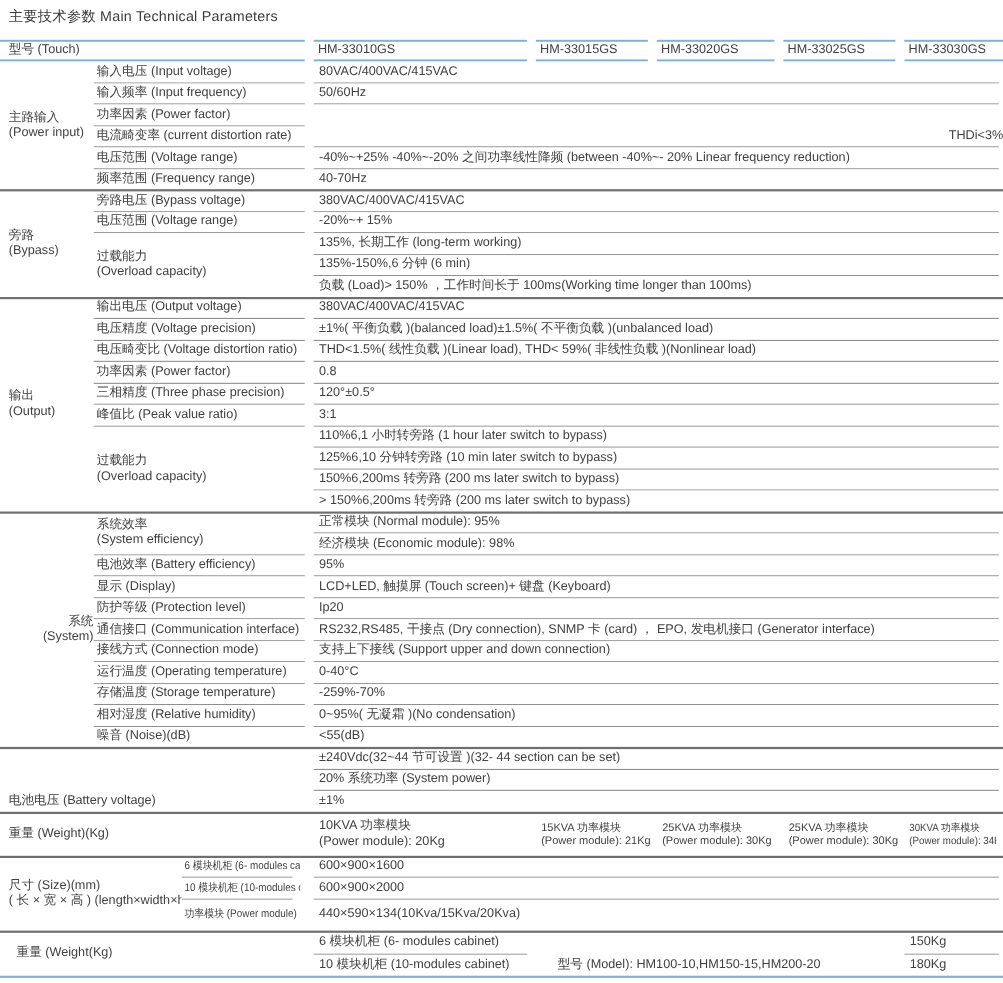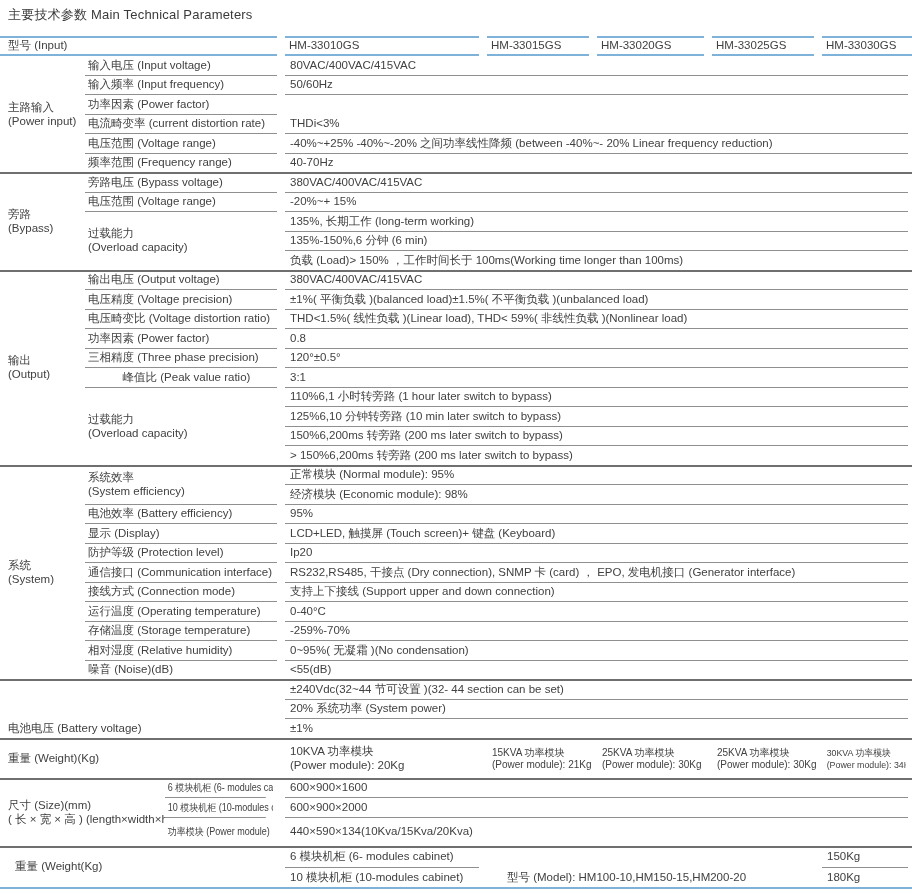--- a/index.html
+++ b/index.html
@@ -26,38 +26,38 @@
   .toEdge.blue::before,.toEdge.blue::after{right:0;}
   .sep{position:absolute;left:0;width:912px;height:2px;background:#6f6f6f;}
   .blueline{position:absolute;left:0;width:912px;height:2px;background:#7fb2d8;}
   .line{display:block;}
 </style>
 </head>
 <body>
 
 <div class="title">主要技术参数 Main Technical Parameters</div>
 <div class="grid" id="specTable" style="grid-template-rows: 20px 19.5px 19.5px 19.5px 19.5px 19.5px 19.5px 19.5px 19.5px 19.5px 19.5px 19.5px 19.5px 19.5px 19.5px 19.5px 19.5px 19.5px 19.5px 19.5px 19.5px 19.5px 19.5px 19.5px 19.5px 19.5px 19.5px 19.5px 19.5px 19.5px 19.5px 19.5px 19.5px 19.5px 19.5px 19.5px 40px 19.5px 19.5px 29px 21px 20px; height: 853.5px;">
-    <div class="cell hdrL blue" style="grid-area: 1 / 1 / span 1 / span 3;">型号 (Input)</div>
+    <div class="cell hdrL blue" style="grid-area: 1 / 1 / span 1 / span 3;">型号 (Touch)</div>
     <div class="cell hdrM blue" style="grid-area: 1 / 4 / span 1 / span 1;">HM-33010GS</div>
     <div class="cell hdrM blue" style="grid-area: 1 / 5 / span 1 / span 1;">HM-33015GS</div>
     <div class="cell hdrM blue" style="grid-area: 1 / 6 / span 1 / span 1;">HM-33020GS</div>
     <div class="cell hdrM blue" style="grid-area: 1 / 7 / span 1 / span 1;">HM-33025GS</div>
     <div class="cell hdrM blue toEdge" style="grid-area: 1 / 8 / span 1 / span 1;">HM-33030GS</div>
     <div class="cell sect" style="grid-area: 2 / 1 / span 6 / span 1;">
       <span class="line">主路输入</span>
       <span class="line">(Power input)</span>
     </div>
     <div class="cell lbl bb" style="grid-area: 2 / 2 / span 1 / span 2;">输入电压 (Input voltage)</div>
     <div class="cell val toEdge bb" style="grid-area: 2 / 4 / span 1 / span 5;">80VAC/400VAC/415VAC</div>
     <div class="cell lbl bb" style="grid-area: 3 / 2 / span 1 / span 2;">输入频率 (Input frequency)</div>
     <div class="cell val toEdge bb" style="grid-area: 3 / 4 / span 1 / span 5;">50/60Hz</div>
     <div class="cell lbl bb" style="grid-area: 4 / 2 / span 1 / span 2;">功率因素 (Power factor)</div>
     <div class="cell val toEdge bb" style="grid-area: 4 / 4 / span 1 / span 5; margin-top: 28px;">&gt;0.99</div>
     <div class="cell lbl bb" style="grid-area: 5 / 2 / span 1 / span 2;">电流畸变率 (current distortion rate)</div>
-    <div class="cell val toEdge bb" style="grid-area: 5 / 4 / span 1 / span 5;">THDi&lt;3%</div>
+    <div class="cell val toEdge bb" style="grid-area: 5 / 4 / span 1 / span 5; text-align: right;">THDi&lt;3%</div>
     <div class="cell lbl bb" style="grid-area: 6 / 2 / span 1 / span 2;">电压范围 (Voltage range)</div>
     <div class="cell val toEdge bb" style="grid-area: 6 / 4 / span 1 / span 5;">-40%~+25%  -40%~-20% 之间功率线性降频 (between -40%~- 20% Linear frequency reduction)</div>
     <div class="cell lbl" style="grid-area: 7 / 2 / span 1 / span 2;">频率范围 (Frequency range)</div>
     <div class="cell val toEdge" style="grid-area: 7 / 4 / span 1 / span 5;">40-70Hz</div>
     <div class="cell sect" style="grid-area: 8 / 1 / span 5 / span 1;">
       <span class="line">旁路</span>
       <span class="line">(Bypass)</span>
     </div>
     <div class="cell lbl bb" style="grid-area: 8 / 2 / span 1 / span 2;">旁路电压 (Bypass voltage)</div>
     <div class="cell val toEdge bb" style="grid-area: 8 / 4 / span 1 / span 5;">380VAC/400VAC/415VAC</div>
@@ -77,31 +77,31 @@
     <div class="cell lbl bb" style="grid-area: 13 / 2 / span 1 / span 2;">输出电压 (Output voltage)</div>
     <div class="cell val toEdge bb" style="grid-area: 13 / 4 / span 1 / span 5;">380VAC/400VAC/415VAC</div>
     <div class="cell lbl bb" style="grid-area: 14 / 2 / span 1 / span 2;">电压精度 (Voltage precision)</div>
     <div class="cell val toEdge bb" style="grid-area: 14 / 4 / span 1 / span 5;">±1%( 平衡负载 )(balanced load)±1.5%( 不平衡负载 )(unbalanced load)</div>
     <div class="cell lbl bb" style="grid-area: 15 / 2 / span 1 / span 2;">电压畸变比 (Voltage distortion ratio)</div>
     <div class="cell val toEdge bb" style="grid-area: 15 / 4 / span 1 / span 5;">THD&lt;1.5%( 线性负载 )(Linear load), THD&lt; 59%( 非线性负载 )(Nonlinear load)</div>
     <div class="cell lbl bb" style="grid-area: 16 / 2 / span 1 / span 2;">功率因素 (Power factor)</div>
     <div class="cell val toEdge bb" style="grid-area: 16 / 4 / span 1 / span 5;">0.8</div>
     <div class="cell lbl bb" style="grid-area: 17 / 2 / span 1 / span 2;">三相精度 (Three phase precision)</div>
     <div class="cell val toEdge bb" style="grid-area: 17 / 4 / span 1 / span 5;">120°±0.5°</div>
-    <div class="cell lbl bb" style="grid-area: 18 / 2 / span 1 / span 2; text-align: center;">峰值比 (Peak value ratio)</div>
+    <div class="cell lbl bb" style="grid-area: 18 / 2 / span 1 / span 2;">峰值比 (Peak value ratio)</div>
     <div class="cell val toEdge bb" style="grid-area: 18 / 4 / span 1 / span 5;">3:1</div>
     <div class="cell lbl" style="grid-area: 19 / 2 / span 4 / span 2;">
       <span class="line">过载能力</span>
       <span class="line">(Overload capacity)</span>
     </div>
     <div class="cell val toEdge bb" style="grid-area: 19 / 4 / span 1 / span 5;">110%6,1 小时转旁路 (1 hour later switch to bypass)</div>
     <div class="cell val toEdge bb" style="grid-area: 20 / 4 / span 1 / span 5;">125%6,10 分钟转旁路 (10 min later switch to bypass)</div>
     <div class="cell val toEdge bb" style="grid-area: 21 / 4 / span 1 / span 5;">150%6,200ms 转旁路 (200 ms later switch to bypass)</div>
     <div class="cell val toEdge" style="grid-area: 22 / 4 / span 1 / span 5;">&gt; 150%6,200ms 转旁路 (200 ms later switch to bypass)</div>
-    <div class="cell sect" style="grid-area: 23 / 1 / span 11 / span 1;">
+    <div class="cell sect" style="grid-area: 23 / 1 / span 11 / span 1; text-align: right;">
       <span class="line">系统</span>
       <span class="line">(System)</span>
     </div>
     <div class="cell lbl bb" style="grid-area: 23 / 2 / span 2 / span 2;">
       <span class="line">系统效率</span>
       <span class="line">(System efficiency)</span>
     </div>
     <div class="cell val toEdge bb" style="grid-area: 23 / 4 / span 1 / span 5;">正常模块 (Normal module): 95%</div>
     <div class="cell val toEdge bb" style="grid-area: 24 / 4 / span 1 / span 5;">经济模块 (Economic module): 98%</div>
     <div class="cell lbl bb" style="grid-area: 25 / 2 / span 1 / span 2;">电池效率 (Battery efficiency)</div>

